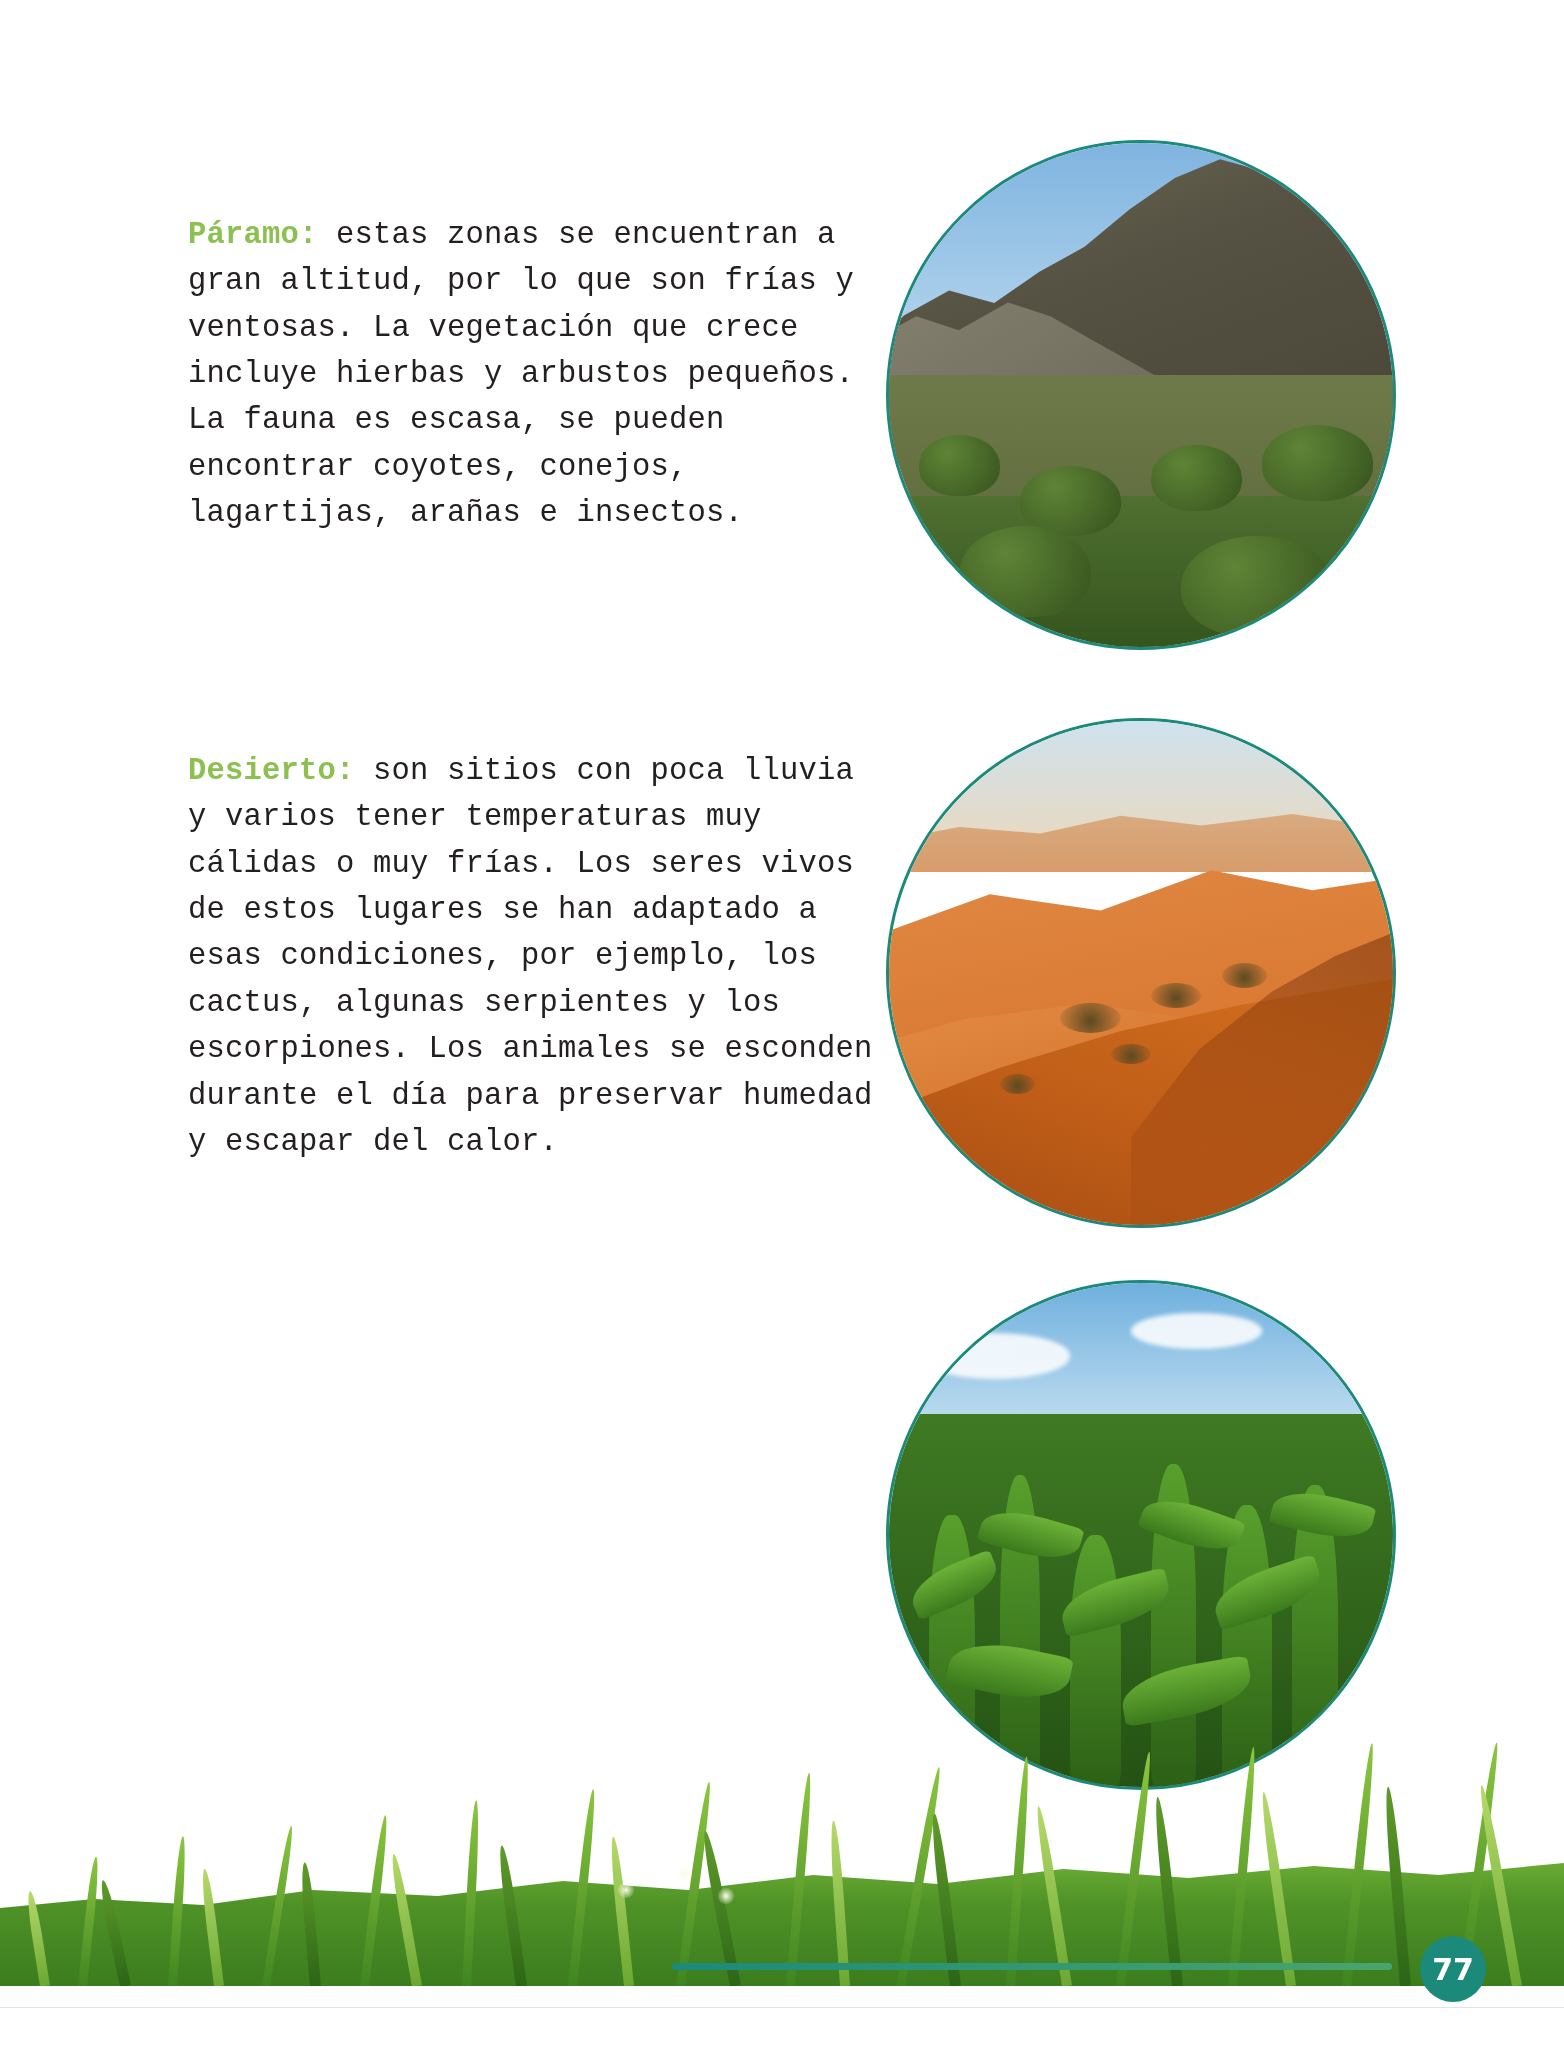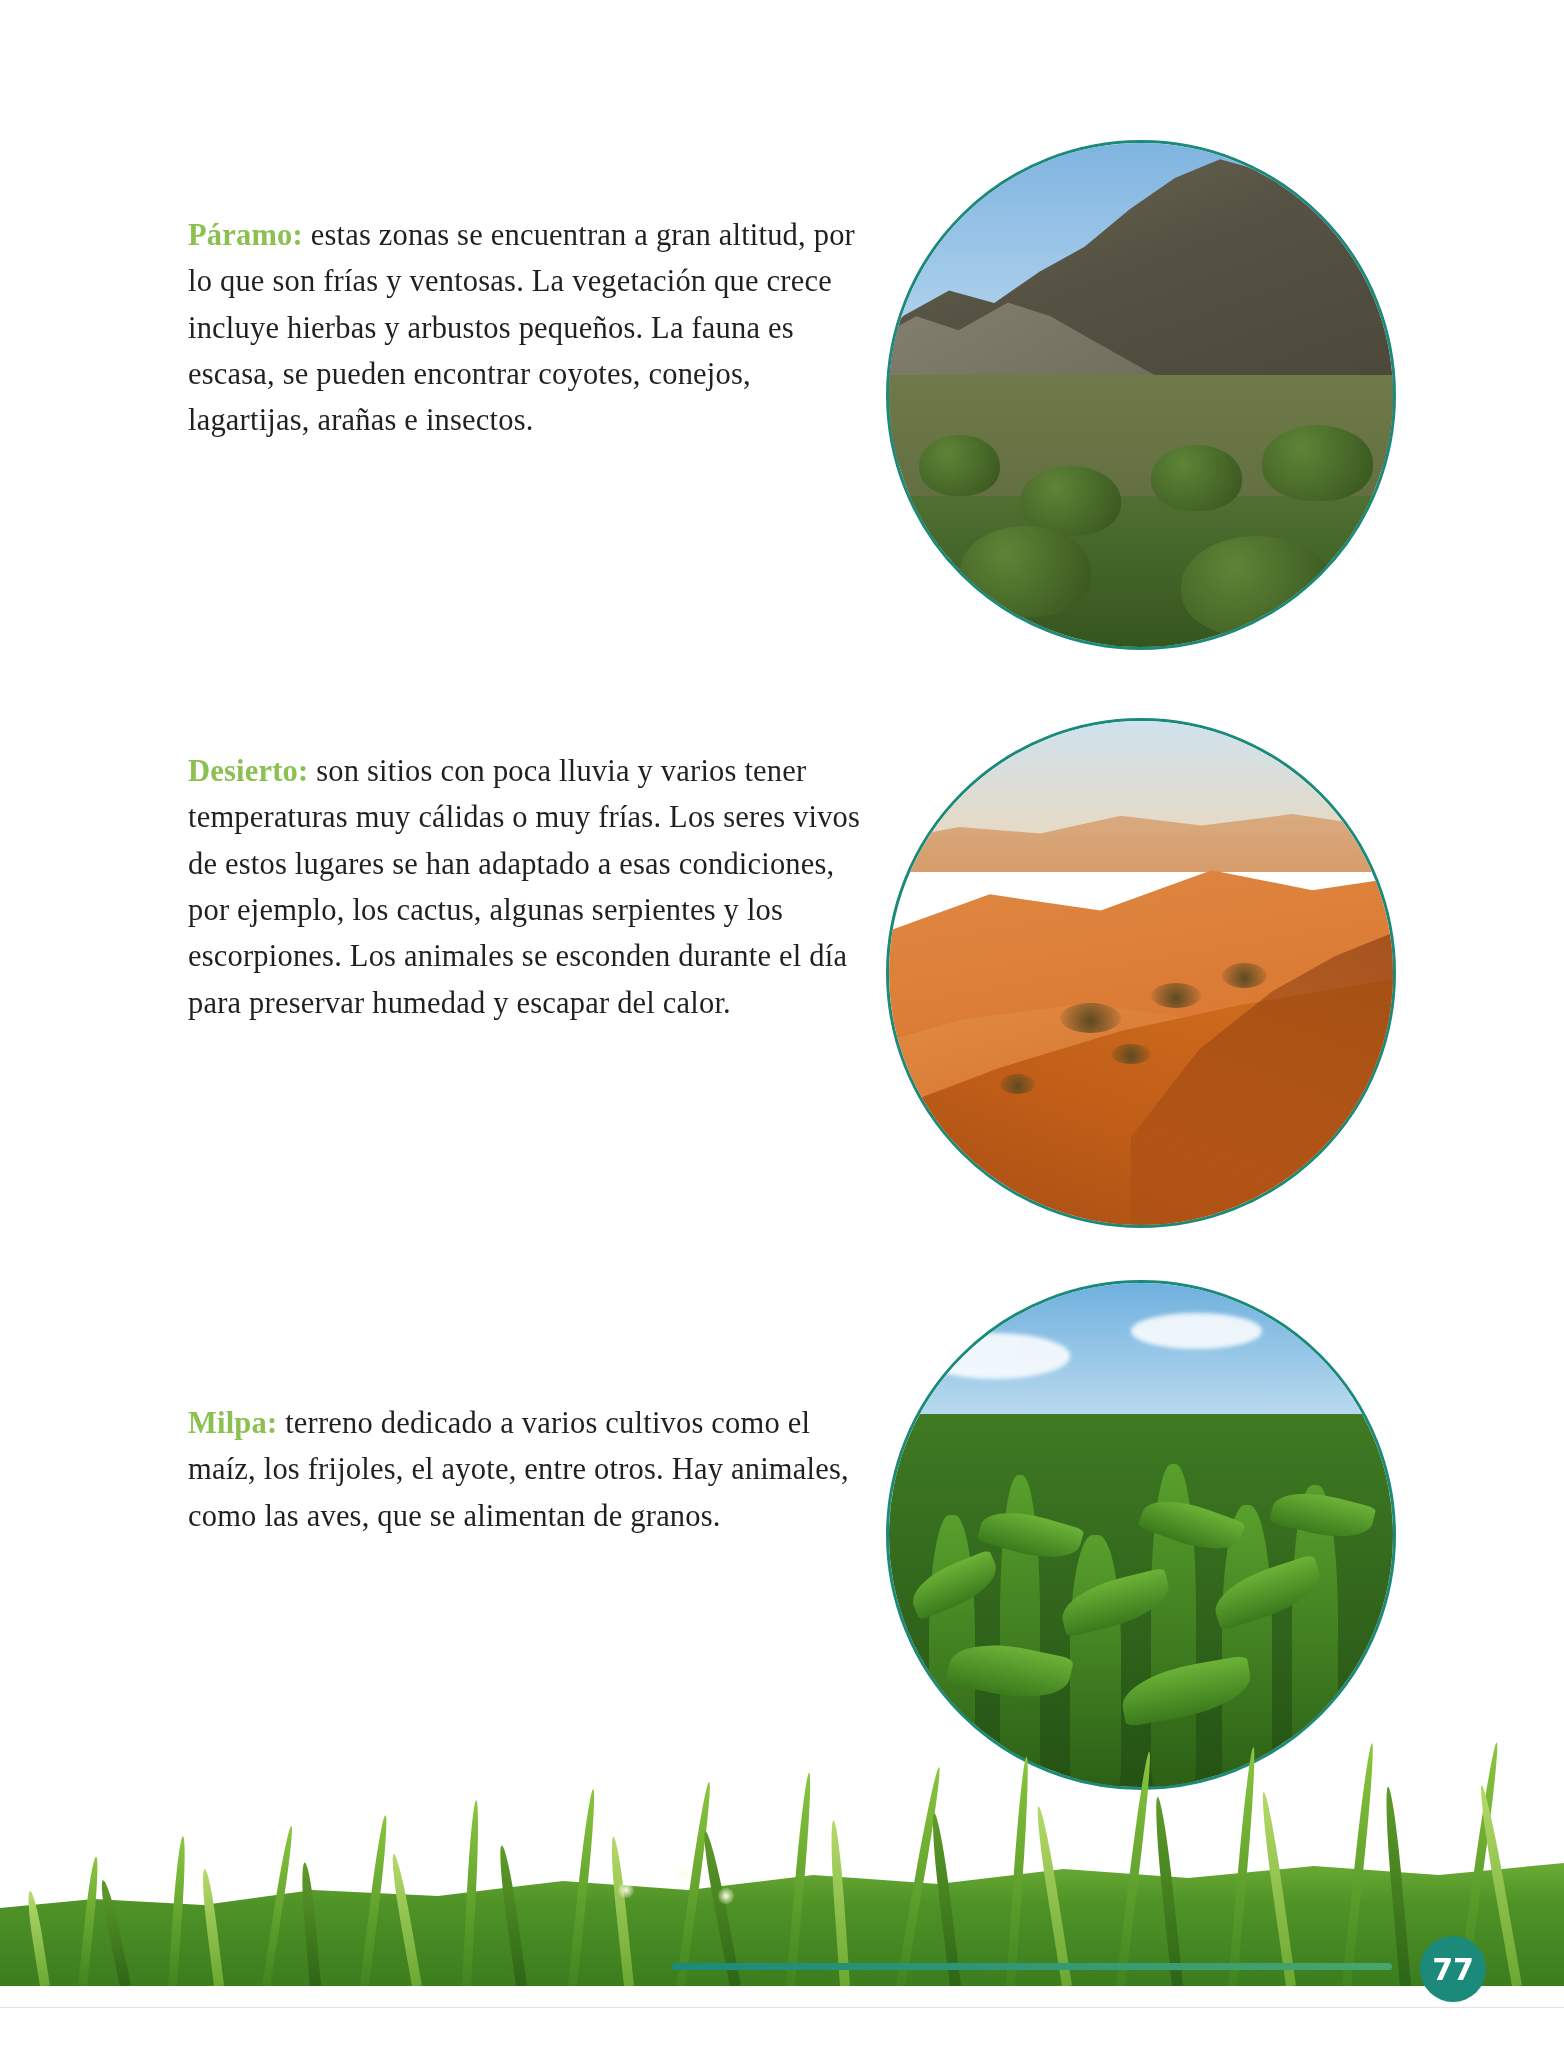--- a/index.html
+++ b/index.html
@@ -26,21 +26,21 @@
   
   .text-block {
     position: absolute;
     width: 690px;
     left: 188px;
     text-align: justify;
     color: #231f20;
     font-size: 30.5px;
     line-height: 1.52;
     letter-spacing: 0.2px;
-    font-family: Liberation Serif, serif;
+    font-family: Liberation Mono, monospace;
   }
   .text-block .term {
     color: #8cc152;
     font-weight: bold;
   }
   .text-block p {
     margin: 0;
     text-align: justify;
   }
   .text-block p:last-child { text-align: left; }
@@ -263,25 +263,20 @@
       <div class="desert-d3"></div>
       <div class="desert-shade"></div>
       <div class="desert-tuft" style="left:34%; top:56%; width:12%; height:6%;"></div>
       <div class="desert-tuft" style="left:52%; top:52%; width:10%; height:5%;"></div>
       <div class="desert-tuft" style="left:44%; top:64%; width:8%; height:4%;"></div>
       <div class="desert-tuft" style="left:66%; top:48%; width:9%; height:5%;"></div>
       <div class="desert-tuft" style="left:22%; top:70%; width:7%; height:4%;"></div>
     </div>
   </div>
 
-  <div class="text-block" id="block-milpa">
-    <p>
-      <span class="term">Milpa:</span><span> terreno dedicado a varios cultivos como el maíz, los frijoles, el ayote, entre otros. Hay animales, como las aves, que se alimentan de granos.</span>
-    </p>
-  </div>
 
   <div class="photo" id="photo-milpa">
     <div class="inner">
       <div class="milpa-sky"></div>
       <div class="milpa-cloud" style="left:6%; top:10%; width:30%; height:9%;"></div>
       <div class="milpa-cloud" style="left:48%; top:6%; width:26%; height:7%;"></div>
       <div class="milpa-field"></div>
       <div class="corn" style="left:8%;  width:9%;  height:54%;"></div>
       <div class="corn" style="left:22%; width:8%;  height:62%;"></div>
       <div class="corn" style="left:36%; width:10%; height:50%;"></div>

